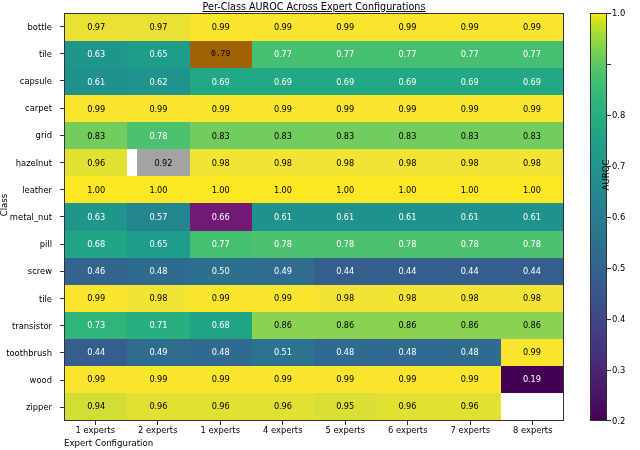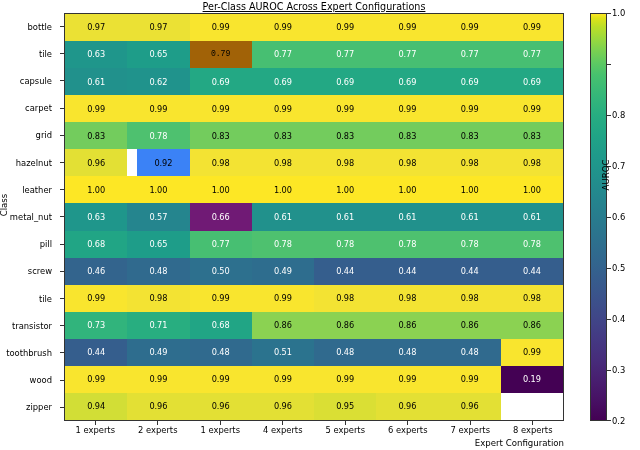--- a/index.html
+++ b/index.html
@@ -124,21 +124,21 @@
     font-size: 8.4px;
     color: #000;
     white-space: nowrap;
   }
   
   #xaxis-title {
     position: absolute;
     left: 64px;
     top: 438px;
     width: 500px;
-    text-align: right;
+    text-align: left;
     font-size: 8.6px;
     color: #000;
   }
   #yaxis-title {
     position: absolute;
     left: -26px;
     top: 200px;
     width: 60px;
     text-align: center;
     font-size: 8.6px;
@@ -382,21 +382,21 @@
       </div>
       <div class="cell" style="background: rgb(115, 204, 93); color: rgb(0, 0, 0);">
         <span class="val">0.83</span>
       </div>
       <div class="cell" style="background: rgb(115, 204, 93); color: rgb(0, 0, 0);">
         <span class="val">0.83</span>
       </div>
       <div class="cell" style="background: rgb(227, 224, 52); color: rgb(0, 0, 0);">
         <span class="val">0.96</span>
       </div>
-      <div class="cell" style="background: #3b82f6; color: rgb(0, 0, 0); margin-left: 10px;">
+      <div class="cell" style="background: #a3a3a3; color: rgb(0, 0, 0); margin-left: 10px;">
         <span class="val">0.92</span>
       </div>
       <div class="cell" style="background: rgb(243, 227, 51); color: rgb(0, 0, 0);">
         <span class="val">0.98</span>
       </div>
       <div class="cell" style="background: rgb(243, 227, 51); color: rgb(0, 0, 0);">
         <span class="val">0.98</span>
       </div>
       <div class="cell" style="background: rgb(243, 227, 51); color: rgb(0, 0, 0);">
         <span class="val">0.98</span>

